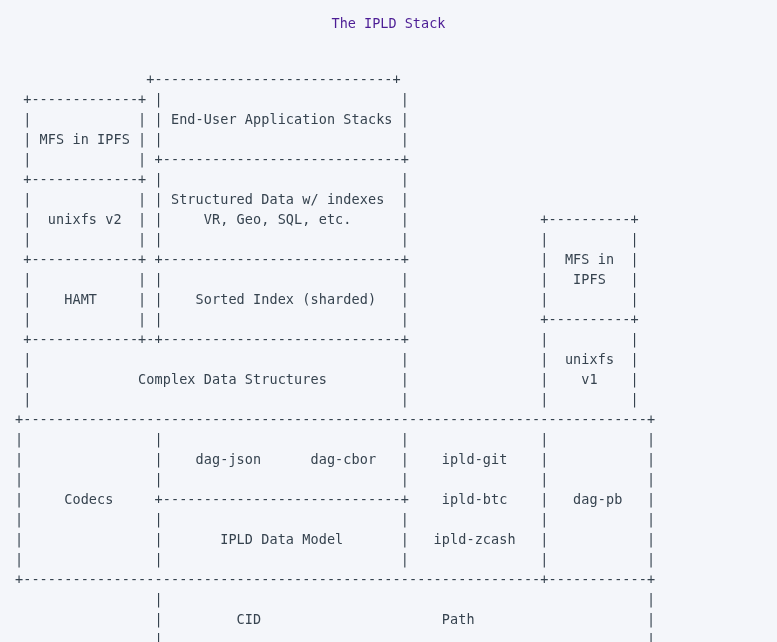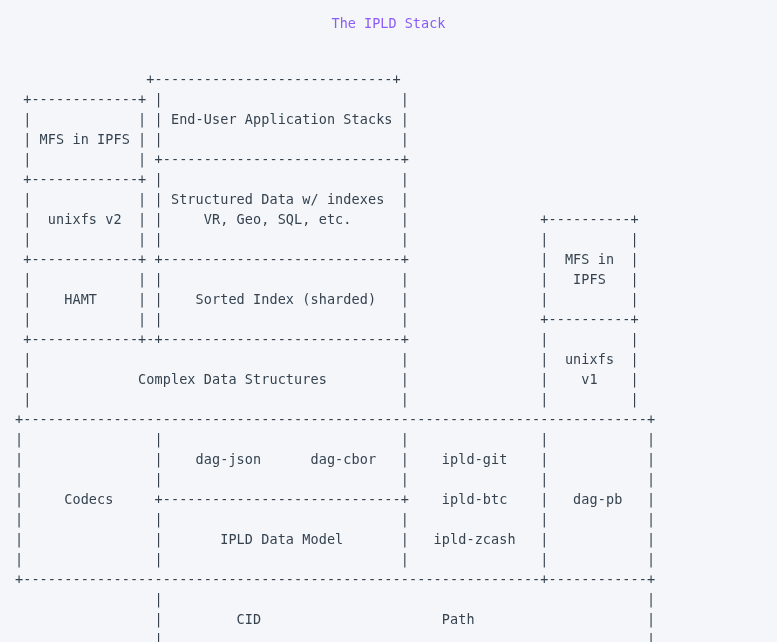--- a/index.html
+++ b/index.html
@@ -46,21 +46,21 @@
     white-space: pre;
     letter-spacing: 0.08px;
     -webkit-font-smoothing: antialiased;
   }
 </style>
 </head>
 <body style="background: rgb(244, 246, 250);">
 
 <div id="canvas" style="background: rgb(244, 246, 250);">
 
-  <div class="title" style="color: #8b5cf6;">The IPLD Stack</div>
+  <div class="title" style="color: #4c1d95;">The IPLD Stack</div>
 
   <pre class="ascii" style="color: rgb(54, 67, 79);">                +-----------------------------+
  +-------------+ |                             |
  |             | | End-User Application Stacks |
  | MFS in IPFS | |                             |
  |             | +-----------------------------+
  +-------------+ |                             |
  |             | | Structured Data w/ indexes  |
  |  unixfs v2  | |     VR, Geo, SQL, etc.      |                +----------+
  |             | |                             |                |          |

